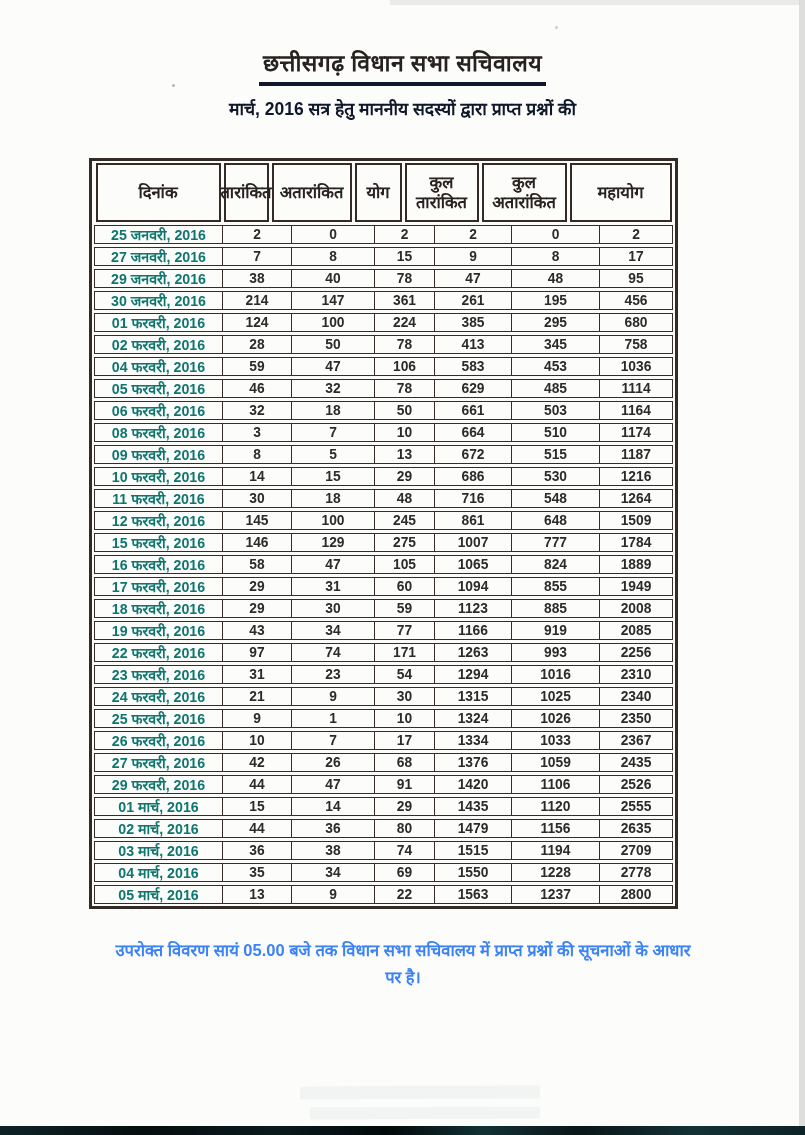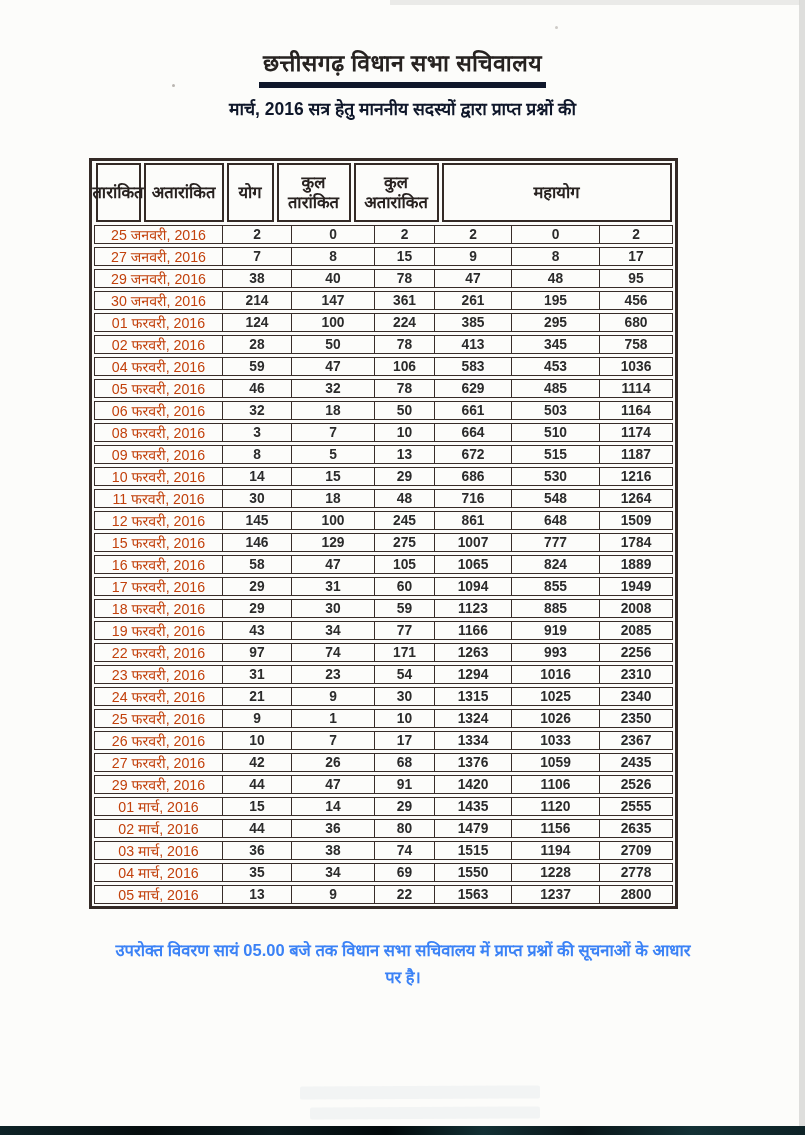--- a/index.html
+++ b/index.html
@@ -11,21 +11,21 @@
     font-family:"Liberation Sans","DejaVu Sans",sans-serif;
     color:#272727;
     overflow:hidden;
     box-sizing:border-box;
   }
   
   .title-wrap{position:absolute;top:46px;left:0;width:100%;text-align:center;}
   .doc-title{
     display:inline-block;
     font-size:23px;font-weight:700;letter-spacing:.4px;color:#262220;
-    border-bottom:6px solid #0f172a;padding:0 4px 4px 4px;
+    border-bottom:4px solid #0f172a;padding:0 4px 4px 4px;
   }
   .subtitle{
     position:absolute;top:96px;left:0;width:100%;
     text-align:center;font-size:17.5px;font-weight:600;
     line-height:27px;color:#0f172a;
   }
   
   .qtable{
     position:absolute;left:89px;top:158px;width:589px;
     border:3px solid #342a26;
@@ -55,21 +55,21 @@
     height:19.5px;margin-top:2.5px;
     align-items:stretch;background:transparent;
   }
   .tcell{
     box-sizing:border-box;
     display:flex;align-items:center;justify-content:center;
     font-size:13.8px;font-weight:600;color:#2b2b2b;
     overflow:hidden;white-space:nowrap;
   }
   .tcell:not(:last-child){border-right:1.4px solid #382c28;}
-  .tcell.c0{width:128px;font-size:14.2px;font-weight:400;color:#c2410c;}
+  .tcell.c0{width:128px;font-size:14.2px;font-weight:700;color:#0f766e;}
   .tcell.c1{width:69px}
   .tcell.c2{width:83px}
   .tcell.c3{width:60px}
   .tcell.c4{width:77px}
   .tcell.c5{width:88px}
   .tcell.c6{flex:1}
   
   .footnote{
     position:absolute;top:937px;left:88px;width:630px;
     text-align:center;font-size:16.5px;font-weight:600;
@@ -101,20 +101,21 @@
   <div class="title-wrap">
     <span class="doc-title">छत्तीसगढ़ विधान सभा सचिवालय</span>
   </div>
 
   <div class="subtitle">
     <div>मार्च, 2016 सत्र हेतु माननीय सदस्यों द्वारा प्राप्त प्रश्नों की</div>
   </div>
 
   <div class="qtable">
     <div class="thead">
+        <div class="hcell c0">दिनांक</div>
         <div class="hcell c1">तारांकित</div>
         <div class="hcell c2">अतारांकित</div>
         <div class="hcell c3">योग</div>
         <div class="hcell c4">कुल तारांकित</div>
         <div class="hcell c5">कुल अतारांकित</div>
         <div class="hcell c6">महायोग</div>
       </div>
     <div class="tbody">
         <div class="trow">
           <div class="tcell c0">25 जनवरी, 2016</div>

